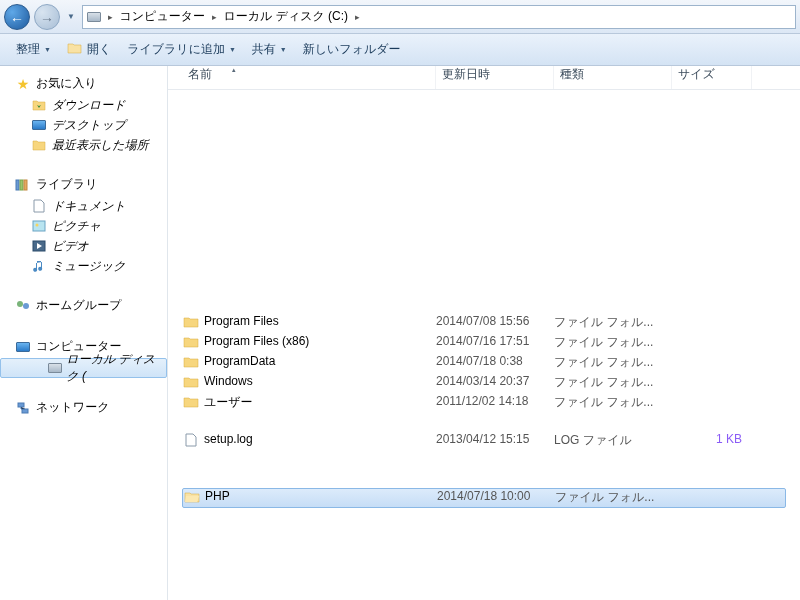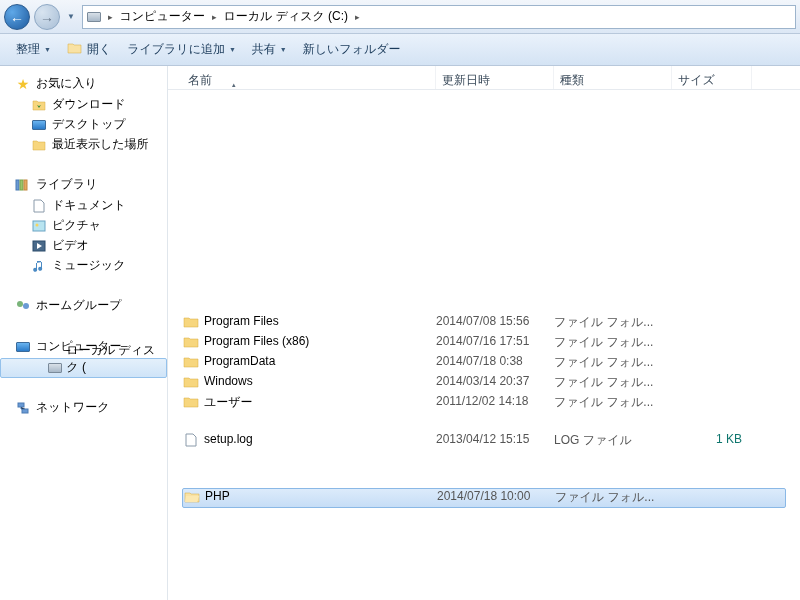--- a/index.html
+++ b/index.html
@@ -19,45 +19,45 @@
 .toolbar { height: 32px; background: linear-gradient(#eaf2fb, #d4e3f4); border-bottom: 1px solid #b8c8db; display: flex; align-items: center; padding: 0 8px; gap: 0; }
 .tb-item { height: 24px; display: flex; align-items: center; padding: 0 8px; color: #1a3a5a; cursor: pointer; border-radius: 2px; }
 .tb-drop { font-size: 7px; margin-left: 4px; color: #3a5a7a; }
 .tb-icon { margin-right: 4px; }
 
 .main { display: flex; height: calc(100% - 66px); }
 .sidebar { width: 168px; background: #fff; border-right: 1px solid #e0e6ec; overflow: hidden; padding-top: 6px; }
 .sb-group { margin-bottom: 18px; }
 .sb-head { display: flex; align-items: center; padding: 3px 8px 3px 14px; cursor: pointer; }
 .sb-head .ic { width: 18px; height: 16px; margin-right: 4px; display: flex; align-items: center; justify-content: center; }
-.sb-item { display: flex; align-items: flex-end; padding: 2px 8px 2px 30px; cursor: pointer; height: 20px; }
+.sb-item { display: flex; align-items: center; padding: 2px 8px 2px 30px; cursor: pointer; height: 20px; font-style: italic; }
 .sb-item .ic { width: 18px; height: 16px; margin-right: 4px; display: flex; align-items: center; justify-content: center; }
 .sb-item.selected { background: linear-gradient(#e4f0fb, #cfe4f8); border: 1px solid #94c1eb; border-radius: 2px; padding: 1px 7px 1px 46px; }
 
 .content { flex: 1; display: flex; flex-direction: column; }
 .col-head { height: 24px; border-bottom: 1px solid #e6eaef; display: flex; align-items: center; padding-left: 14px; }
-.col { padding: 0 6px; color: #3a4a5a; font-size: 12px; cursor: pointer; display: flex; align-items: flex-end; height: 100%; border-right: 1px solid #f0f2f5; }
+.col { padding: 0 6px; color: #3a4a5a; font-size: 12px; cursor: pointer; display: flex; align-items: flex-start; height: 100%; border-right: 1px solid #f0f2f5; }
 .col.name { width: 254px; }
 .col.date { width: 118px; }
 .col.type { width: 118px; }
 .col.size { width: 80px; text-align: right; }
 .sort-ind { font-size: 7px; margin-left: 20px; color: #5a6a7a; }
 
 .file-list { flex: 1; padding: 4px 14px; overflow: auto; }
 .spacer-lg { height: 190px; }
 .spacer-sm { height: 18px; }
 .spacer-xs { height: 10px; }
 .spacer-md { height: 36px; }
 .row { display: flex; height: 20px; cursor: pointer; }
 .row.selected { background: linear-gradient(#dcebfb, #c6ddf6); border: 1px solid #8ab8e6; border-radius: 2px; }
 .row .ic { width: 18px; height: 16px; margin-right: 4px; display: flex; align-items: center; justify-content: center; }
 .row .fname { width: 232px; }
 .row .fdate { width: 118px; color: #555; }
 .row .ftype { width: 118px; color: #555; }
-.row .fsize { width: 80px; text-align: right; color: #0f766e; padding-right: 10px; }
+.row .fsize { width: 80px; text-align: right; color: #8b5cf6; padding-right: 10px; }
 
 
 .svg-folder { fill: #f7d67e; stroke: #d4a93c; stroke-width: 0.5; }
 .svg-folder-open { fill: #f9e2a4; stroke: #d4a93c; stroke-width: 0.5; }
 .svg-file { fill: #fff; stroke: #8a9aaa; stroke-width: 1; }
 .star { color: #f4c430; font-size: 14px; }
 .drive { width: 14px; height: 10px; background: linear-gradient(#d8e0e8,#a8b8c8); border: 1px solid #7a8a9a; border-radius: 1px; display: inline-block; }
 .monitor { width: 14px; height: 10px; background: linear-gradient(#6ab4f0,#2a7ac8); border: 1px solid #3a6a9a; border-radius: 1px; display: inline-block; }
 </style>
 </head>

